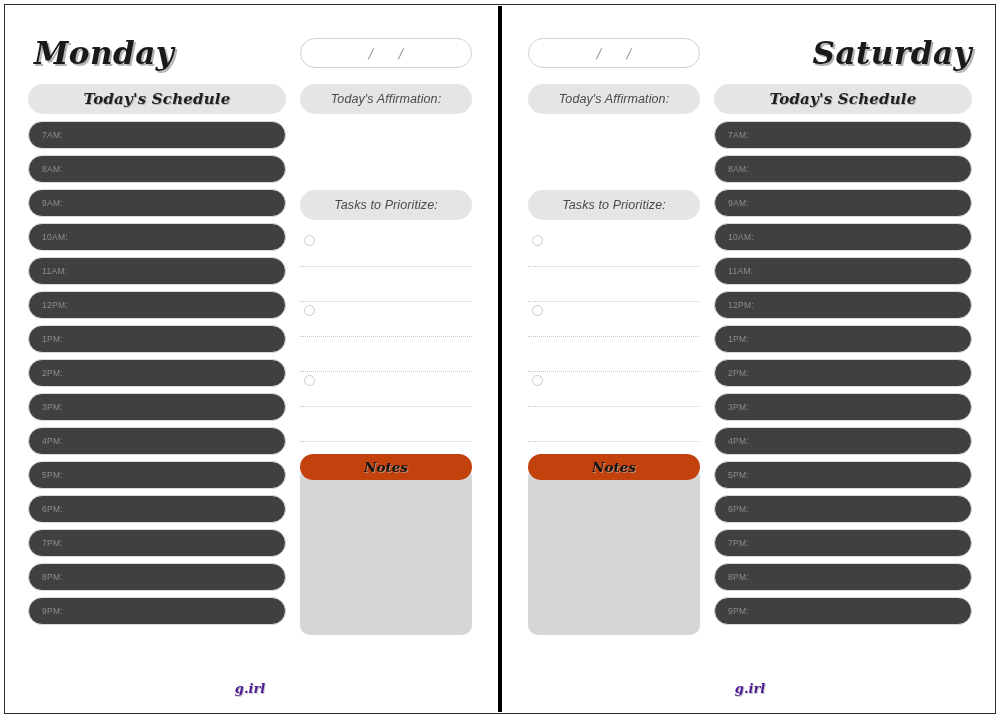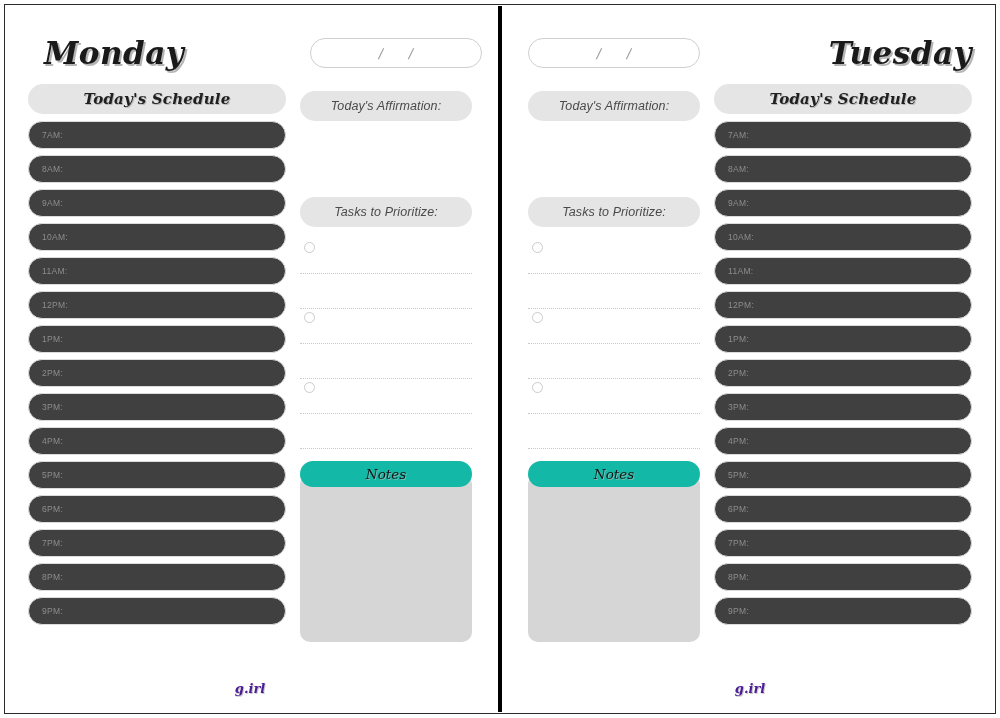--- a/index.html
+++ b/index.html
@@ -54,21 +54,21 @@
     flex-direction: column;
   }
 
   
   .header-row {
     display: flex;
     align-items: center;
     height: 62px;
     flex: 0 0 auto;
   }
-  .page-left .header-row { justify-content: flex-start; margin-left: 10px; }
+  .page-left .header-row { justify-content: flex-start; }
 
   .day-title {
     font-family: "DejaVu Serif", serif;
     font-weight: bold;
     font-style: italic;
     font-size: 31px;
     letter-spacing: 0.5px;
     color: #1a1a1a;
     text-shadow: 2px 2px 0 rgba(120,120,120,0.55);
     white-space: nowrap;
@@ -149,21 +149,21 @@
     padding-left: 13px;
     box-sizing: border-box;
   }
   .slot-label {
     font-size: 8.5px;
     color: #8d8d8d;
     letter-spacing: 0.3px;
   }
 
   
-  .affirm-head { margin-top: 7px; }
+  .affirm-head { margin-top: 0; }
   .affirm-gap  { height: 76px; }
 
   .tasks-list {
     margin-top: 12px;
     display: flex;
     flex-direction: column;
   }
   .task-row {
     height: 35px;
     position: relative;
@@ -188,26 +188,26 @@
   }
 
   
   .notes-block {
     margin-top: 12px;
     width: 100%;
   }
   .notes-head {
     height: 26px;
     border-radius: 15px;
-    background: #14b8a6;
+    background: #c2410c;
     display: flex;
     align-items: center;
     justify-content: center;
     font-family: "DejaVu Serif", serif;
-    font-weight: normal;
+    font-weight: bold;
     font-style: italic;
     font-size: 13.5px;
     color: #141414;
     text-shadow: 1px 1px 0 rgba(190,190,190,0.6);
     position: relative;
     z-index: 2;
   }
   .notes-body {
     height: 168px;
     background: #d6d6d6;
@@ -354,21 +354,21 @@
   <div class="page page-right">
 
     <div class="header-row">
       <div class="col-side">
         <div class="date-pill">
           <span class="date-slash">/</span>
           <span class="date-slash">/</span>
         </div>
       </div>
       <div class="col-schedule" style="flex-direction:row;align-items:center;justify-content:flex-end;margin-left:14px;">
-        <div class="day-title">Tuesday</div>
+        <div class="day-title">Saturday</div>
       </div>
     </div>
 
     <div class="body-cols">
 
       <div class="col-side">
         <div class="pill-head side-head affirm-head">Today's Affirmation:</div>
         <div class="affirm-gap"></div>
 
         <div class="pill-head side-head">Tasks to Prioritize:</div>

